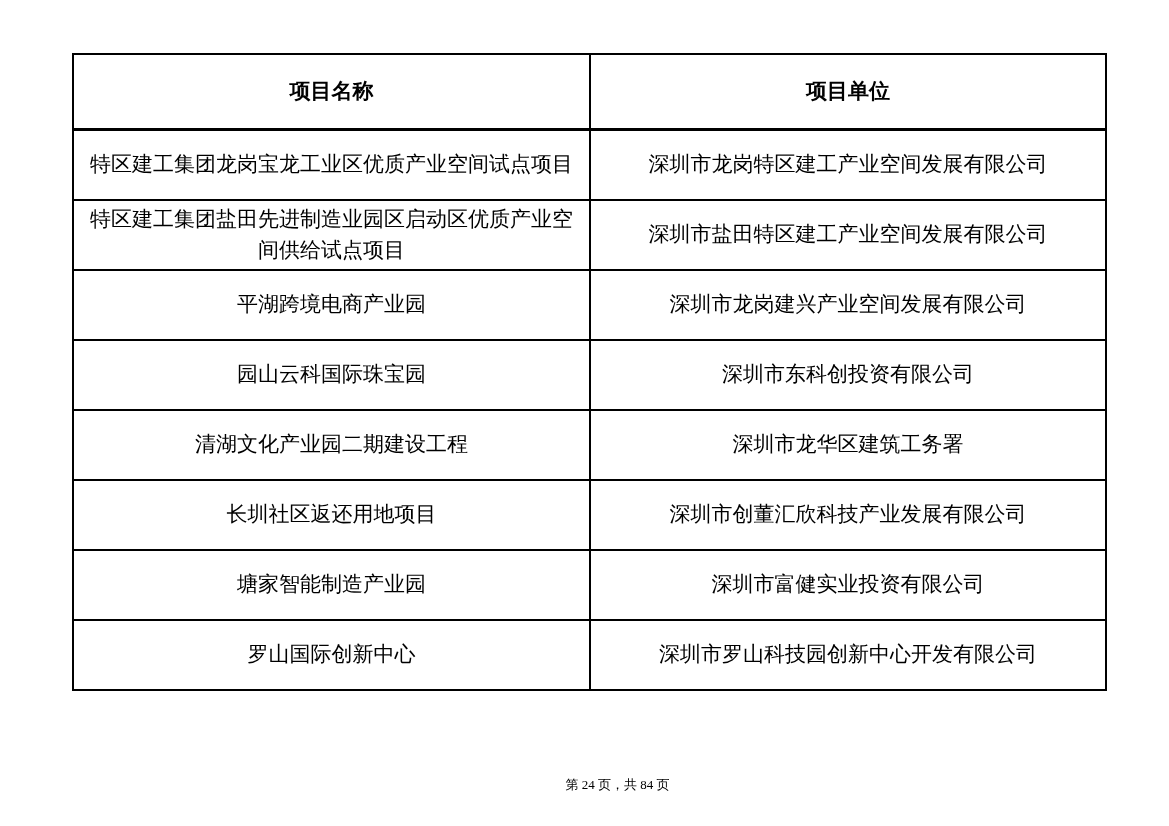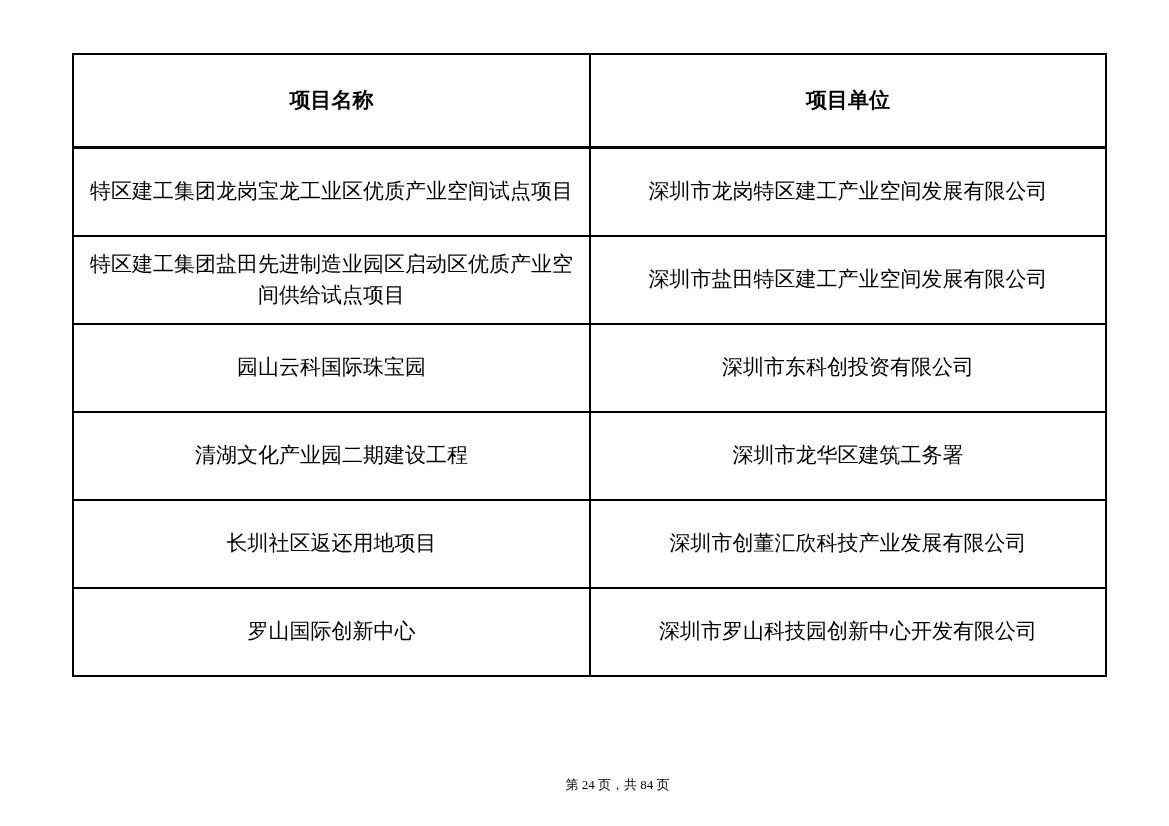--- a/index.html
+++ b/index.html
@@ -27,21 +27,21 @@
     width: 1033px;
     border-collapse: collapse;
     table-layout: fixed;
   }
   col.col-name  { width: 517px; }
   col.col-unit  { width: 516px; }
   th, td {
     border: 2px solid #000000;
     text-align: center;
     vertical-align: middle;
-    padding: 11px 8px;
+    padding: 2px 8px;
     line-height: 1.5;
     overflow: hidden;
   }
   th {
     height: 69px;
     font-size: 21px;
     font-weight: bold;
     border-bottom-width: 3px;
   }
   td {
@@ -79,30 +79,38 @@
     <tbody>
       <tr>
         <td>特区建工集团龙岗宝龙工业区优质产业空间试点项目</td>
         <td>深圳市龙岗特区建工产业空间发展有限公司</td>
       </tr>
       <tr>
         <td>特区建工集团盐田先进制造业园区启动区优质产业空间供给试点项目</td>
         <td>深圳市盐田特区建工产业空间发展有限公司</td>
       </tr>
       <tr>
+        <td>平湖跨境电商产业园</td>
+        <td>深圳市龙岗建兴产业空间发展有限公司</td>
+      </tr>
+      <tr>
         <td>园山云科国际珠宝园</td>
         <td>深圳市东科创投资有限公司</td>
       </tr>
       <tr>
         <td>清湖文化产业园二期建设工程</td>
         <td>深圳市龙华区建筑工务署</td>
       </tr>
       <tr>
         <td>长圳社区返还用地项目</td>
         <td>深圳市创董汇欣科技产业发展有限公司</td>
+      </tr>
+      <tr>
+        <td>塘家智能制造产业园</td>
+        <td>深圳市富健实业投资有限公司</td>
       </tr>
       <tr>
         <td>罗山国际创新中心</td>
         <td>深圳市罗山科技园创新中心开发有限公司</td>
       </tr>
     </tbody>
   </table>
 
   <div class="footer">第 24 页，共 84 页</div>
 

